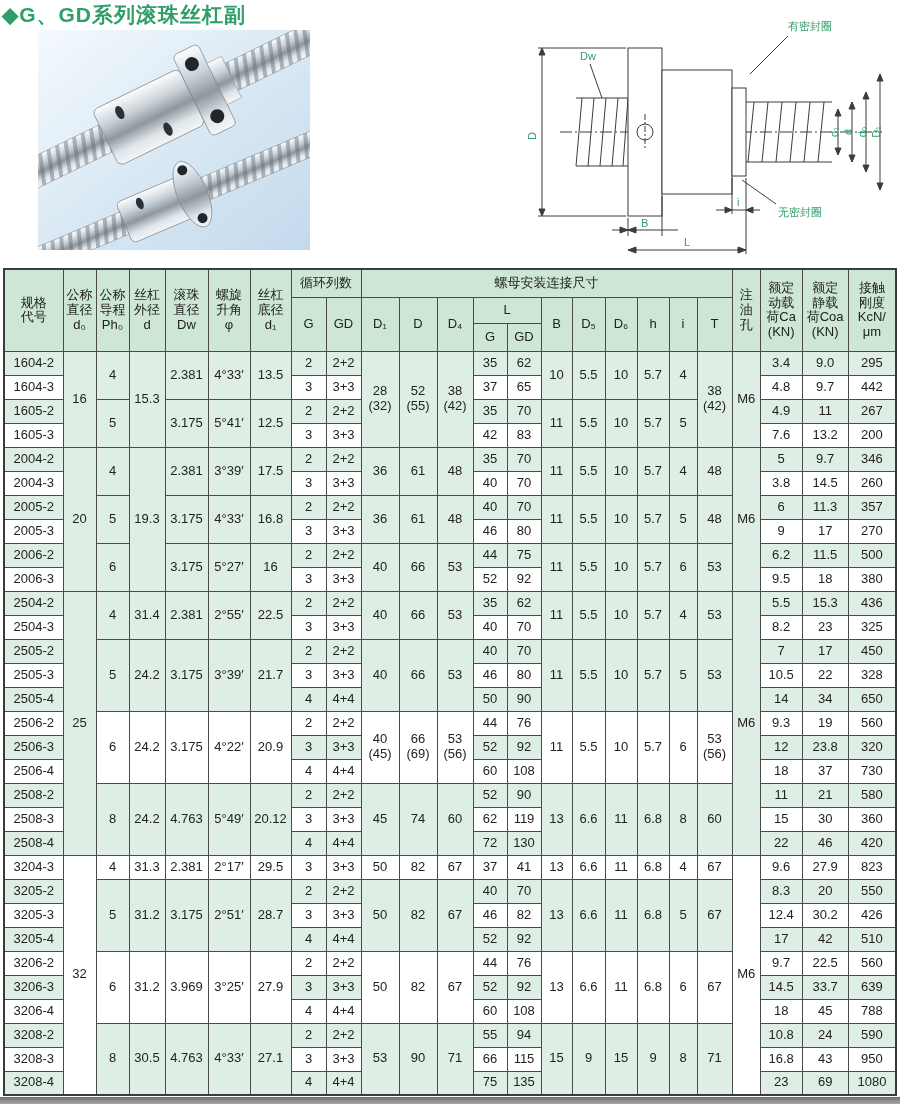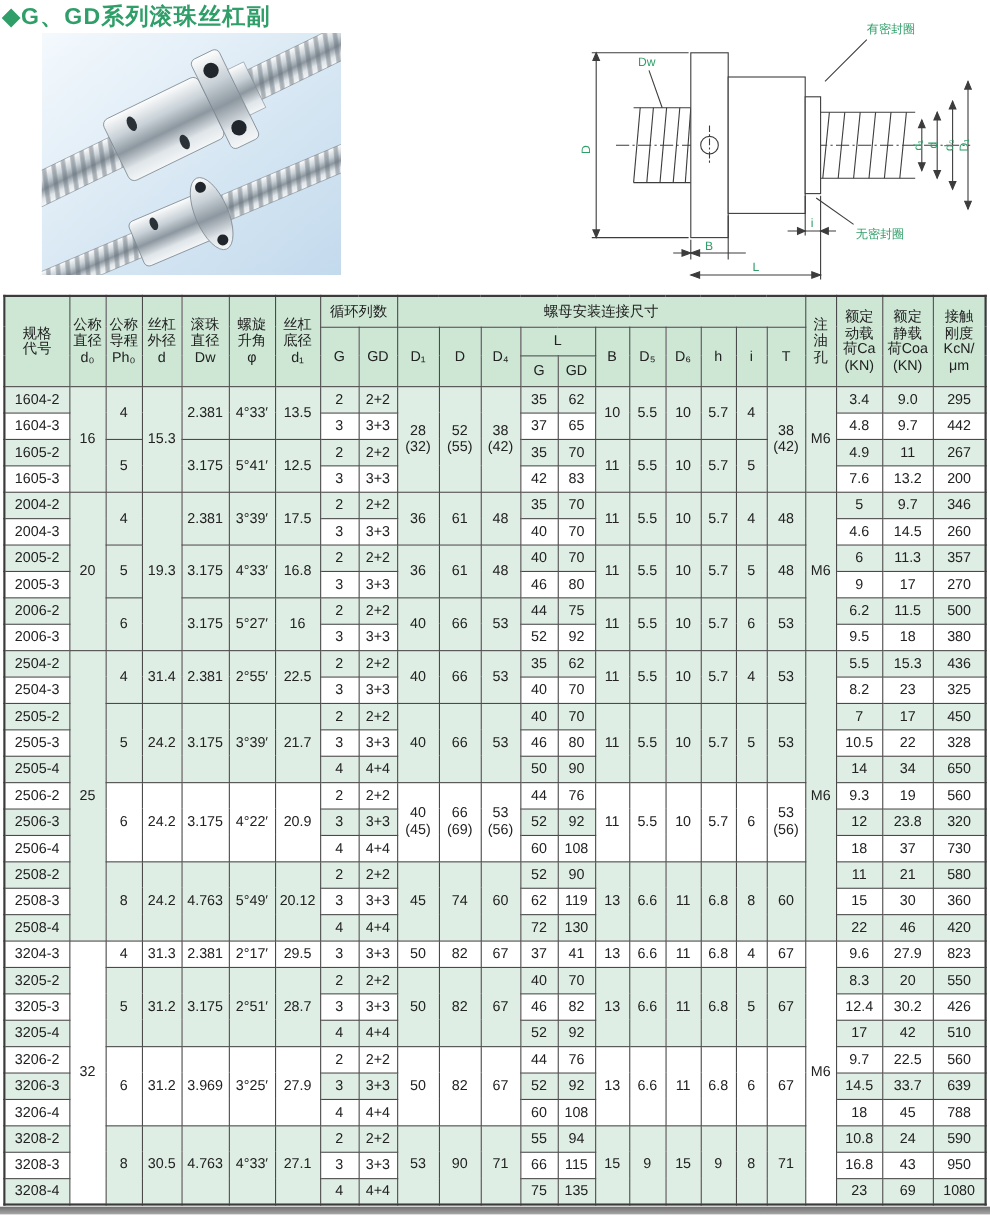--- a/index.html
+++ b/index.html
@@ -343,21 +343,21 @@
             <td>5</td>
             <td>9.7</td>
             <td>346</td>
           </tr>
           <tr>
             <td>2004-3</td>
             <td>3</td>
             <td>3+3</td>
             <td>40</td>
             <td>70</td>
-            <td>4.6</td>
+            <td>3.8</td>
             <td>14.5</td>
             <td>260</td>
           </tr>
           <tr>
             <td>2005-2</td>
             <td rowspan="2">5</td>
             <td rowspan="2">3.175</td>
             <td rowspan="2">4°33′</td>
             <td rowspan="2">16.8</td>
             <td>2</td>

